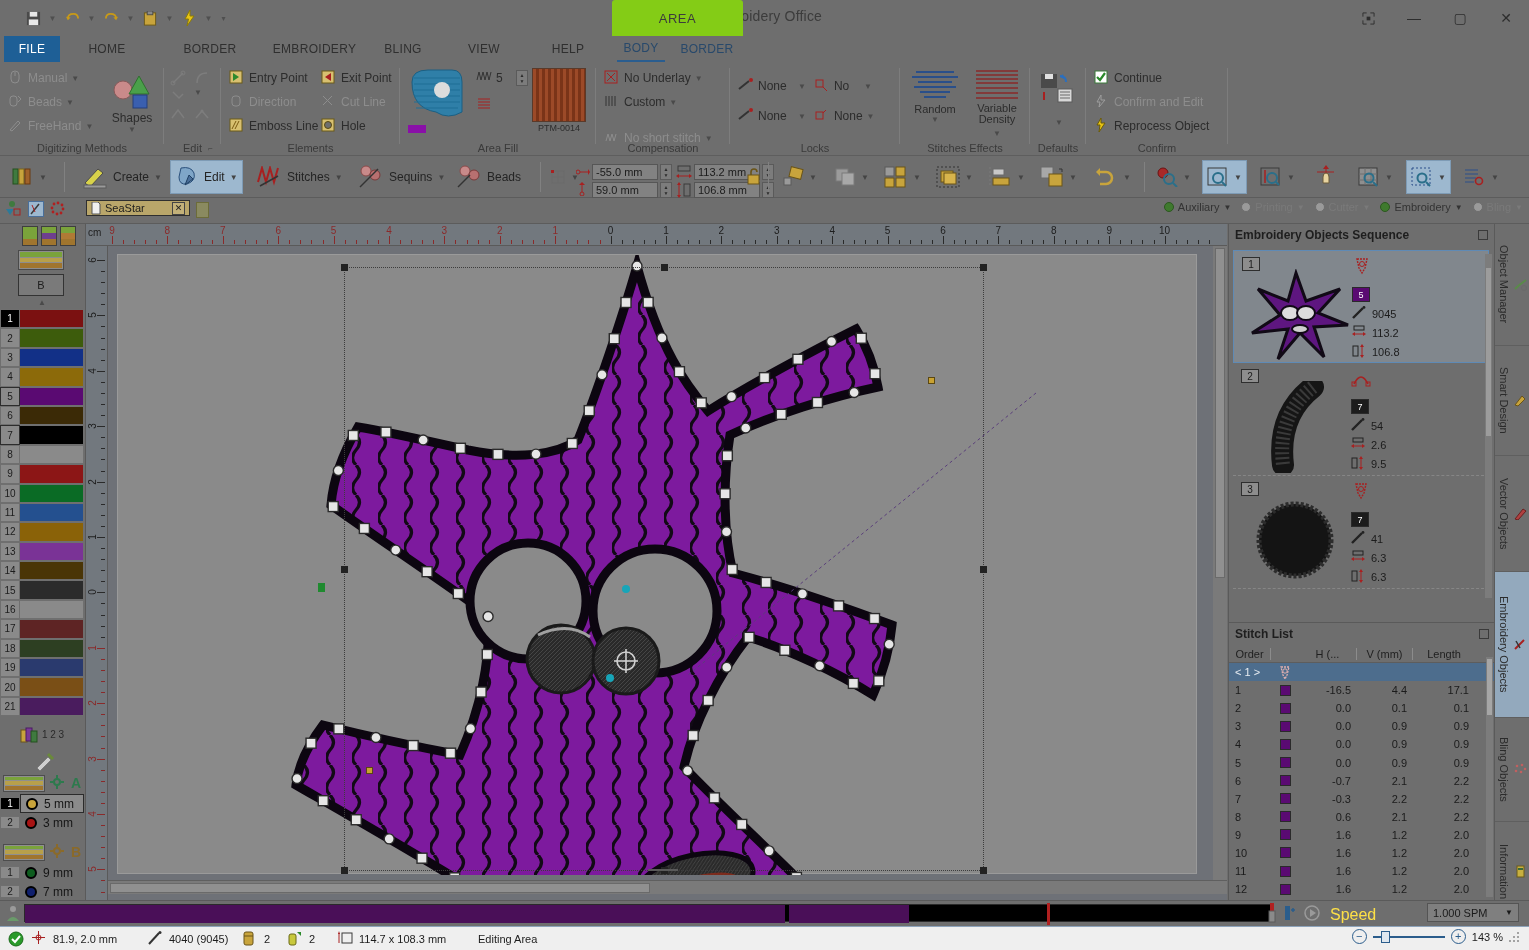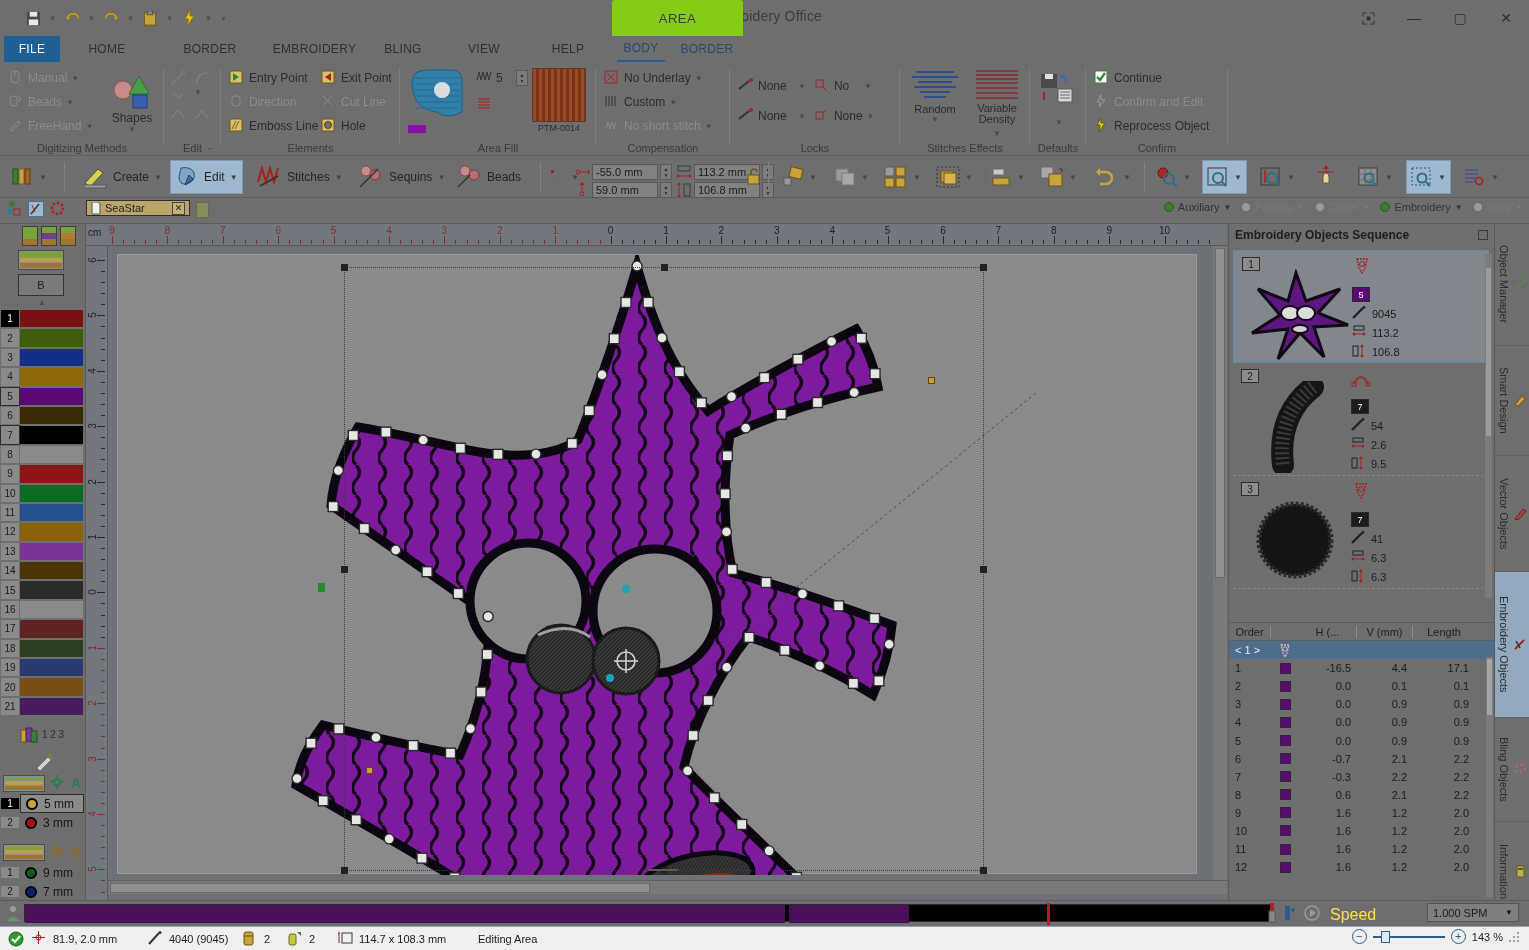--- a/index.html
+++ b/index.html
@@ -558,21 +558,21 @@
               <g stroke="#333">
                 <line x1="2" y1="2" x2="2" y2="12"></line>
                 <line x1="5" y1="2" x2="5" y2="12"></line>
                 <line x1="8" y1="2" x2="8" y2="12"></line>
                 <line x1="11" y1="2" x2="11" y2="12"></line>
               </g>
             </svg></span>
         <span>Custom</span>
         <span class="cv">▼</span>
       </div>
-      <div class="ritem dis" style="left:8px;top:56px;">
+      <div class="ritem dis" style="left:8px;top:68px;">
         <span class="ico"><svg width="14" height="14" viewBox="0 0 14 14">
               <path d="M2 11 L4 4 L6 11 L8 4 L10 11 L12 4" stroke="#8d8d8d" fill="none"></path>
             </svg></span>
         <span>No short stitch</span>
         <span class="cv">▼</span>
       </div>
       <div class="gtitle">Compensation</div>
     </div>
 
     <div class="rgroup" style="left:730px;width:170px;">
@@ -1710,20 +1710,24 @@
            <span>6.3</span>
          </div>
        </div>
         </div>
       </div>
     <div class="objscroll">
         <div class="t"></div>
       </div>
 
     <div class="stitchpanel">
+      <div class="panel-hdr">
+        <span>Stitch List</span>
+        <span class="sq"></span>
+      </div>
       <div class="sl-head">
         <div style="width:42px;">Order</div>
         <div style="width:28px;"></div>
         <div style="width:58px;">H (...</div>
         <div style="width:56px;">V (mm)</div>
         <div style="width:62px;border-right:none;">Length</div>
       </div>
       <div id="slRows">
           <div class="sl-row hdrrow">
             <div class="c-order" style="width:42px;">&lt; 1 &gt;</div>

